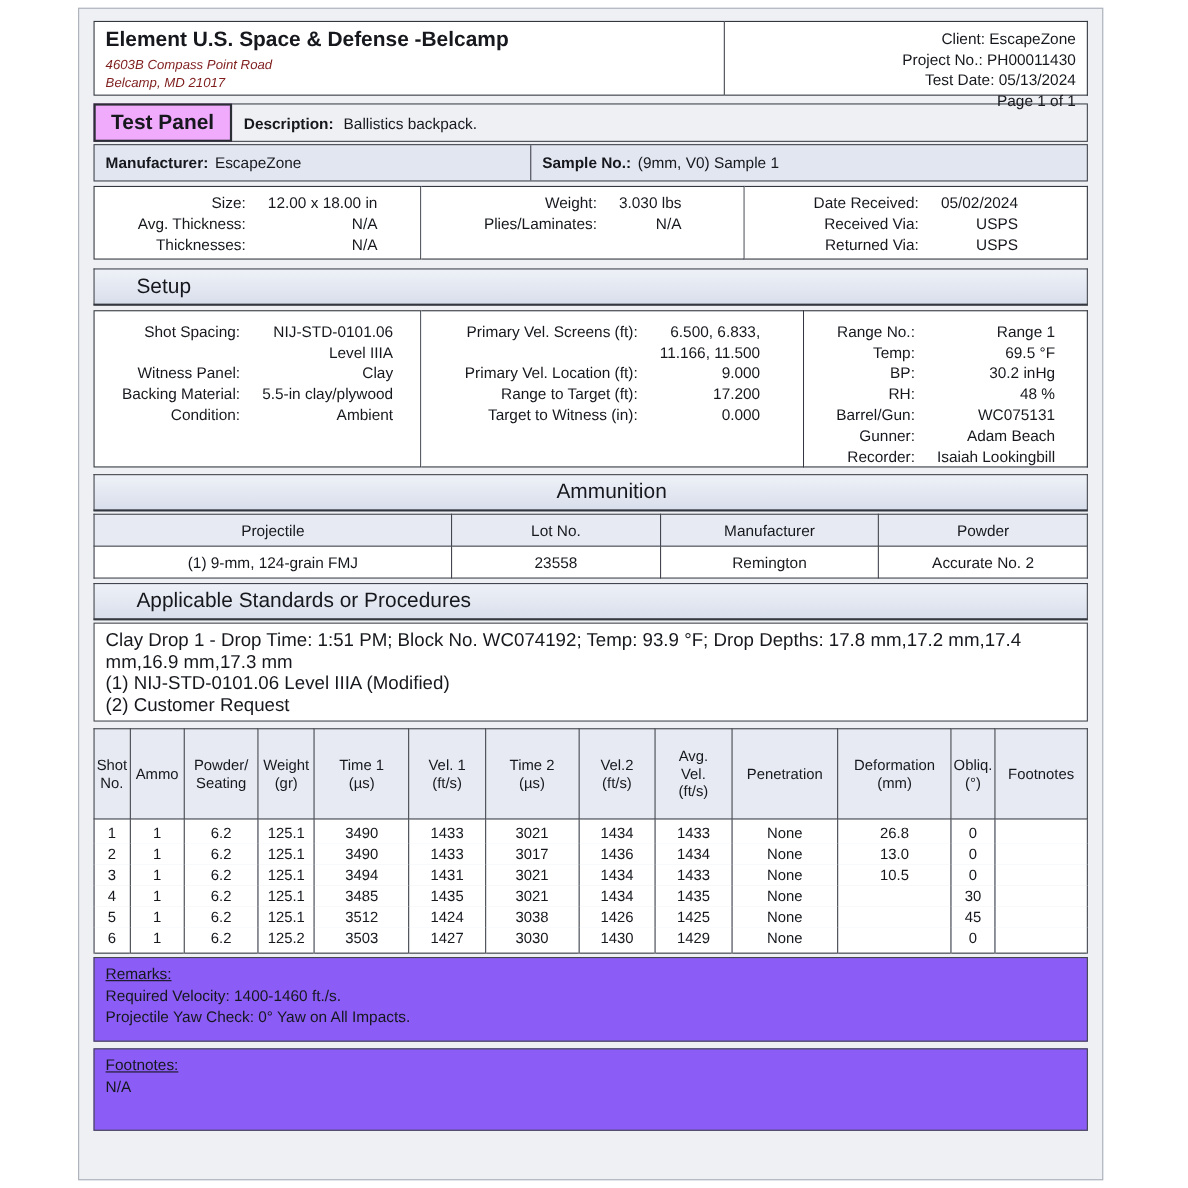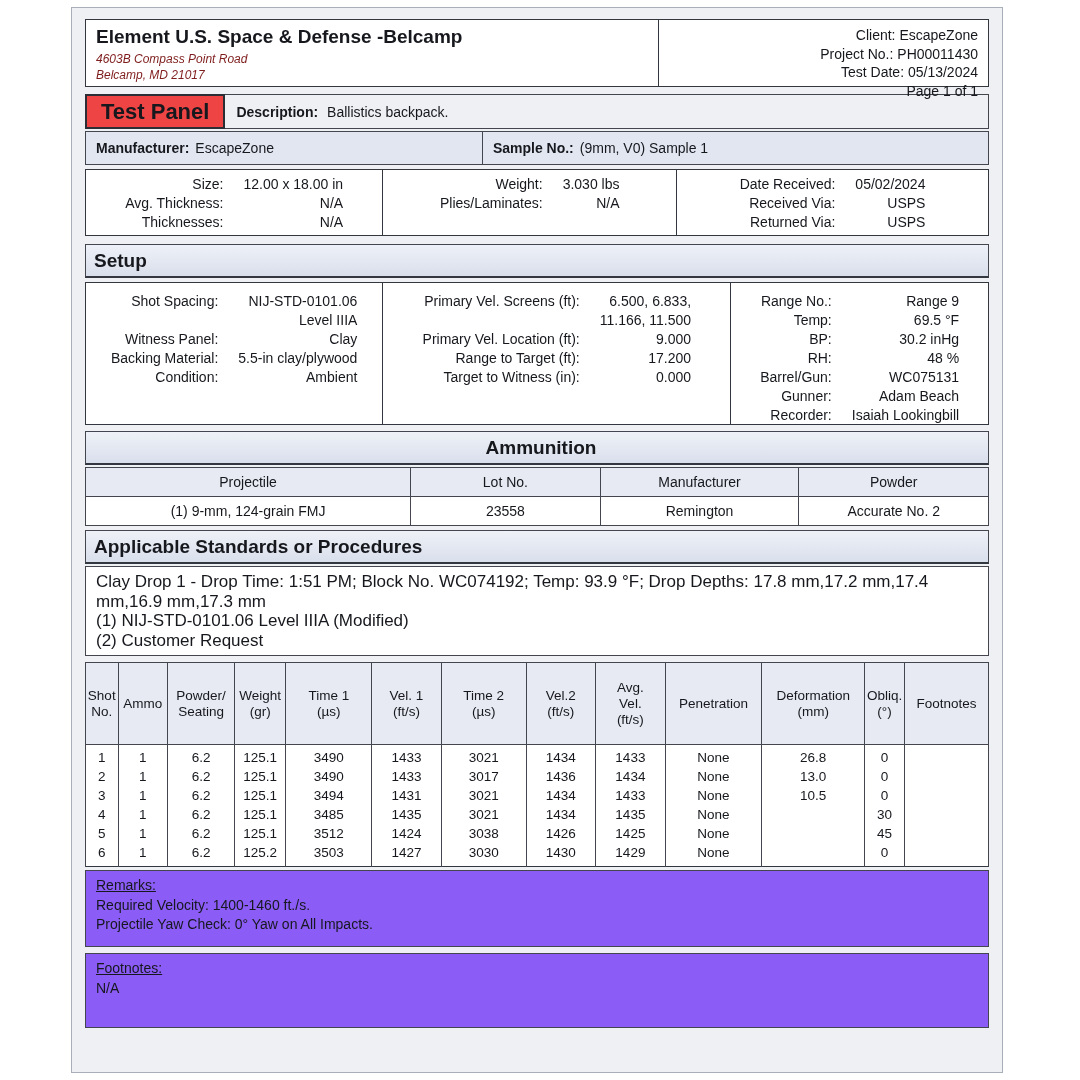--- a/index.html
+++ b/index.html
@@ -15,21 +15,21 @@
   
   .header-row{display:flex;margin-top:3px;height:68px;}
   .company-box{width:63.5%;border:1.5px solid #33373f;border-right:1px solid #33373f;box-sizing:border-box;background:#fff;padding:6px 4px 4px 10px;}
   .company-name{font-size:19px;font-weight:700;margin:0 0 3px 0;}
   .addr div{font-size:12px;font-style:italic;line-height:16px;color:#7f1d1d;}
   .client-box{flex:1;border:1.5px solid #33373f;border-left:none;box-sizing:border-box;background:#fff;text-align:right;padding:6px 10px 4px 4px;}
   .client-box div{font-size:14px;line-height:18.5px;}
 
   
   .tp-row{margin-top:7px;height:35px;border:1px solid #43464e;box-sizing:border-box;display:flex;align-items:stretch;background:#eef0f4;}
-  .tp-label{background:#ef4444;border:2px solid #2b2e35;margin:-1px;padding:0 14px;display:flex;align-items:center;font-size:22px;font-weight:700;}
+  .tp-label{background:#f0abfc;border:2px solid #2b2e35;margin:-1px;padding:0 14px;display:flex;align-items:center;font-size:19px;font-weight:700;}
   .tp-desc{display:flex;align-items:center;padding-left:12px;font-size:14px;gap:9px;}
   .bold{font-weight:700;}
 
   
   .mfr-row{margin-top:2px;height:34px;border:1px solid #43464e;box-sizing:border-box;display:flex;background:#e2e6f1;font-size:14px;}
   .mfr-cell{display:flex;align-items:center;gap:6px;padding:0 10px;box-sizing:border-box;}
   .mfr-cell.first{width:44%;border-right:1px solid #43464e;}
 
   
   .lv-row{display:flex;margin-top:4px;}
@@ -43,21 +43,21 @@
   .panel-row .b2{width:32.5%;}
   .panel-row .b3{width:34.5%;}
   .setup-row .lv-box{height:143px;padding-top:9px;}
   .setup-row .b1{width:33%;}
   .setup-row .b2{width:38.5%;}
   .setup-row .b3{width:28.5%;}
 
   
   .section-bar{margin-top:8px;height:34px;border:1px solid #43464e;border-bottom:2px solid #33373f;box-sizing:border-box;
     background:linear-gradient(180deg,#eef1f7,#d9dfec);display:flex;align-items:center;padding-left:8px;}
-  .section-bar span{font-size:19px;font-weight:700;}
+  .section-bar span{font-size:19px;font-weight:400;margin-left:30px;}
   .section-bar.tight{margin-top:6px;justify-content:center;}
   .section-bar.tighter{margin-top:4px;}
 
   
   table{border-collapse:collapse;width:100%;table-layout:fixed;}
   .ammo-table{margin-top:2px;}
   .ammo-table th,.ammo-table td{border:1px solid #43464e;text-align:center;font-weight:400;font-size:14px;height:28px;padding:0 4px;overflow:hidden;}
   .ammo-table table{border:1.5px solid #33373f;}
   .ammo-table th{background:#e7eaf2;}
   .ammo-table td{background:#fff;}
@@ -176,21 +176,21 @@
           <div class="val">9.000</div>
           <div class="lbl">Range to Target (ft):</div>
           <div class="val">17.200</div>
           <div class="lbl">Target to Witness (in):</div>
           <div class="val">0.000</div>
         </div>
       </div>
     <div class="lv-box b3">
         <div class="pairs">
           <div class="lbl">Range No.:</div>
-          <div class="val">Range 9</div>
+          <div class="val">Range 1</div>
           <div class="lbl">Temp:</div>
           <div class="val">69.5 °F</div>
           <div class="lbl">BP:</div>
           <div class="val">30.2 inHg</div>
           <div class="lbl">RH:</div>
           <div class="val">48 %</div>
           <div class="lbl">Barrel/Gun:</div>
           <div class="val">WC075131</div>
           <div class="lbl">Gunner:</div>
           <div class="val">Adam Beach</div>

